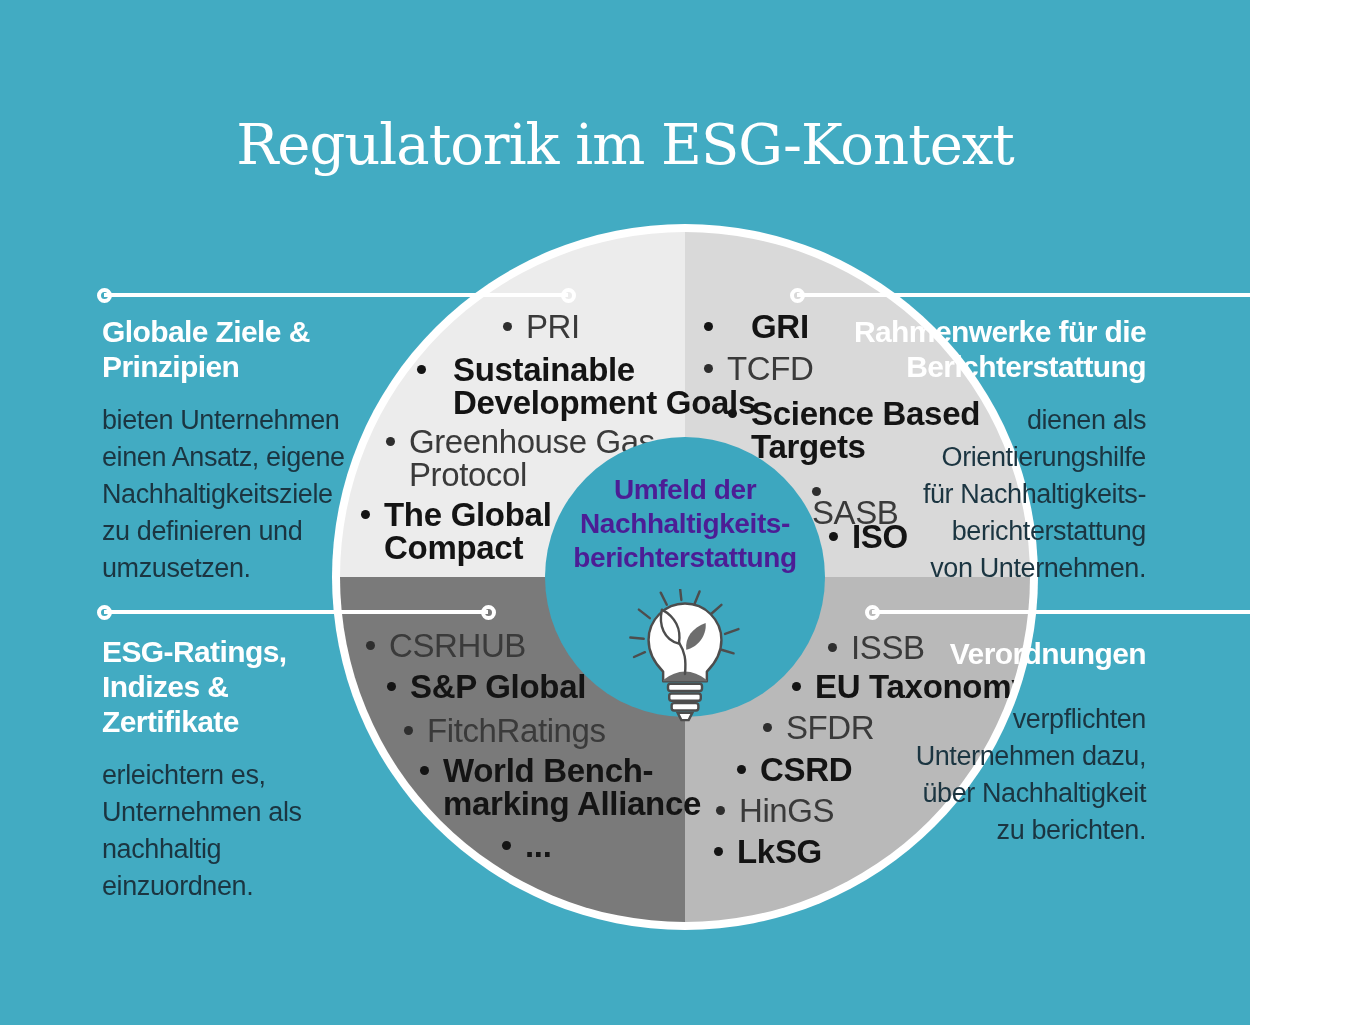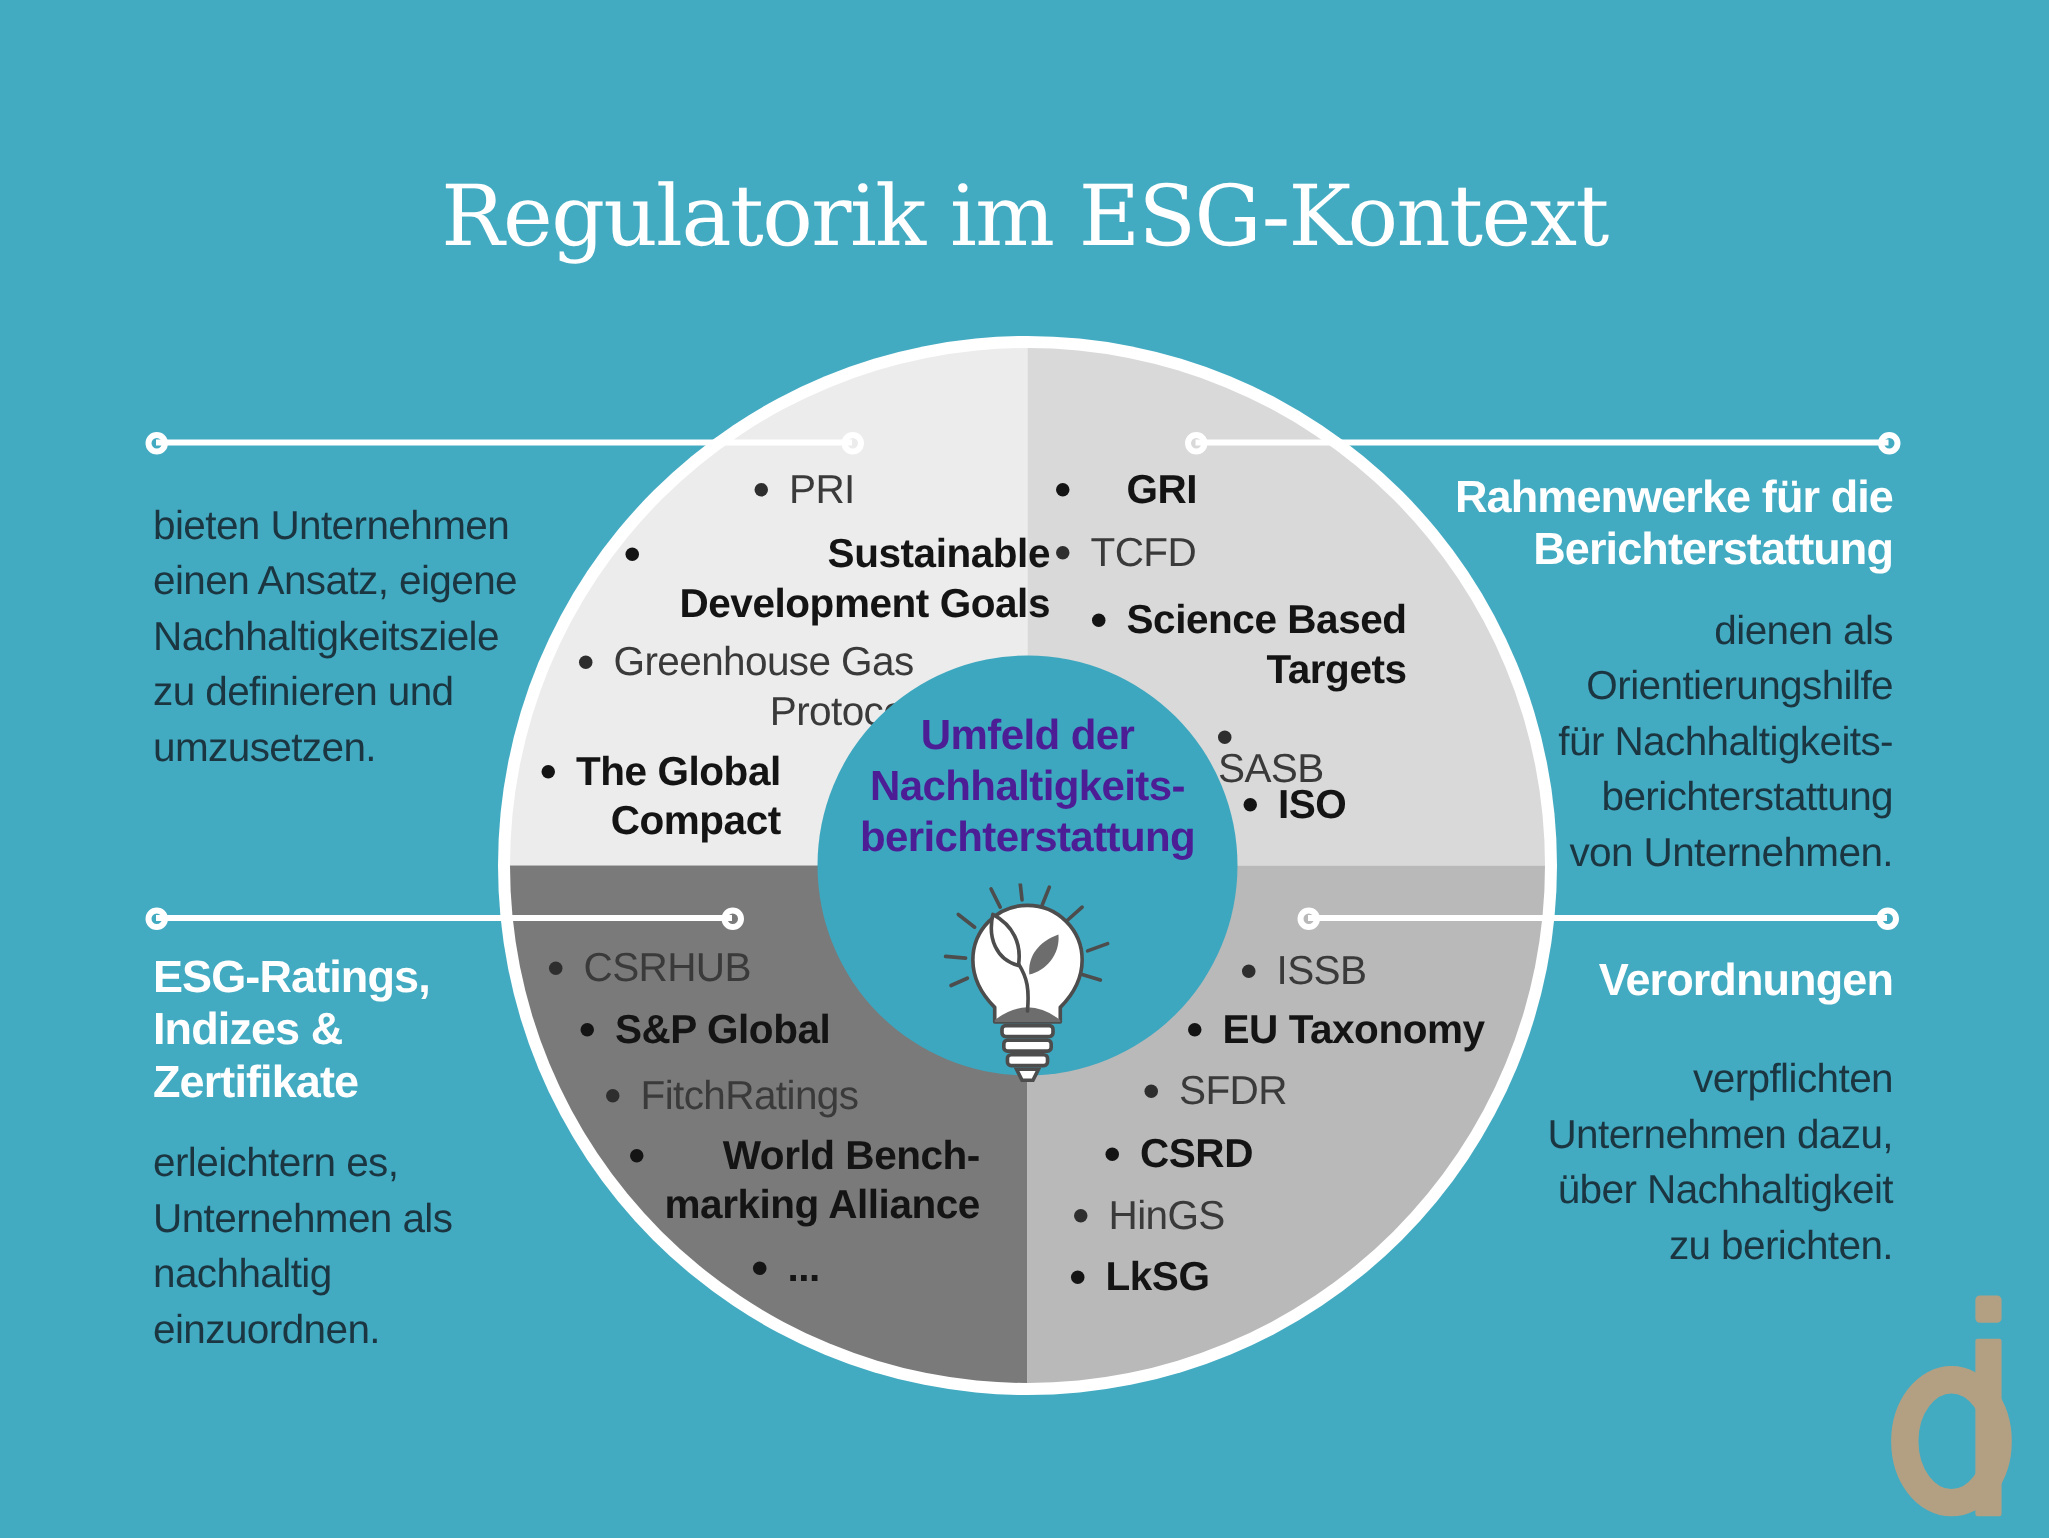--- a/index.html
+++ b/index.html
@@ -1,17 +1,17 @@
 <!DOCTYPE html>
 <html><head>
 <meta charset="utf-8">
 <style>
   html,body{margin:0;padding:0;}
   .canvas{
-    position:relative;width:1366px;height:1025px;overflow:hidden;
+    position:relative;width:1250px;height:1025px;overflow:hidden;
     background:#42abc2;font-family:"Liberation Sans",sans-serif;
   }
   
   .title{
     position:absolute;left:0;top:112px;width:100%;text-align:center;
     font-family:"DejaVu Serif",serif;font-weight:500;font-size:56px;color:#ffffff;
     letter-spacing:-1px;margin:0;
   }
   
   .cline{position:absolute;height:4px;background:#ffffff;z-index:6;}
@@ -42,23 +42,22 @@
   .q-tr{left:345px;top:0;background:#d9d9d9;}
   .q-bl{left:0;top:345px;background:#7a7a7a;}
   .q-br{left:345px;top:345px;background:#b9b9b9;}
   
   .wi{position:absolute;display:flex;align-items:flex-start;z-index:3;}
   .wi .bu{
     width:9px;height:9px;border-radius:50%;background:#2e2e2e;
     margin:12px 14px 0 0;flex:0 0 auto;
   }
   .wi .lb{
-    font-size:27px;line-height:33px;color:#3a3a3a;letter-spacing:-0.4px;
+    font-size:33px;line-height:33px;color:#3a3a3a;letter-spacing:-0.4px;
     white-space:pre-line;
-    text-align:right;
   }
   .wi.b .lb{font-weight:700;color:#141414;letter-spacing:-0.3px;}
   .wi.b .bu{background:#141414;}
   
   .center-circle{
     position:absolute;left:205px;top:205px;width:280px;height:280px;
     border-radius:50%;background:#3da7bf;z-index:4;
   }
   .center-text{
     padding-top:36px;text-align:center;color:#4c1d95;font-weight:700;
@@ -85,20 +84,21 @@
 
   <div class="cline" style="left:104px;top:610px;width:384px;"></div>
   <div class="cring" style="left:97px;top:605px;"></div>
   <div class="cring" style="left:481px;top:605px;"></div>
 
   <div class="cline" style="left:872px;top:610px;width:386px;"></div>
   <div class="cring" style="left:865px;top:605px;"></div>
   <div class="cring" style="left:1251px;top:605px;"></div>
 
   <section class="block" style="left:102px;top:314px;width:300px;">
+    <h2>Globale Ziele &amp; Prinzipien</h2>
     <p>bieten Unternehmen
 einen Ansatz, eigene
 Nachhaltigkeitsziele
 zu definieren und
 umzusetzen.</p>
   </section>
 
   <section class="block align-right" style="right:104px;top:314px;width:310px;">
     <h2>Rahmenwerke für die
 Berichterstattung</h2>

